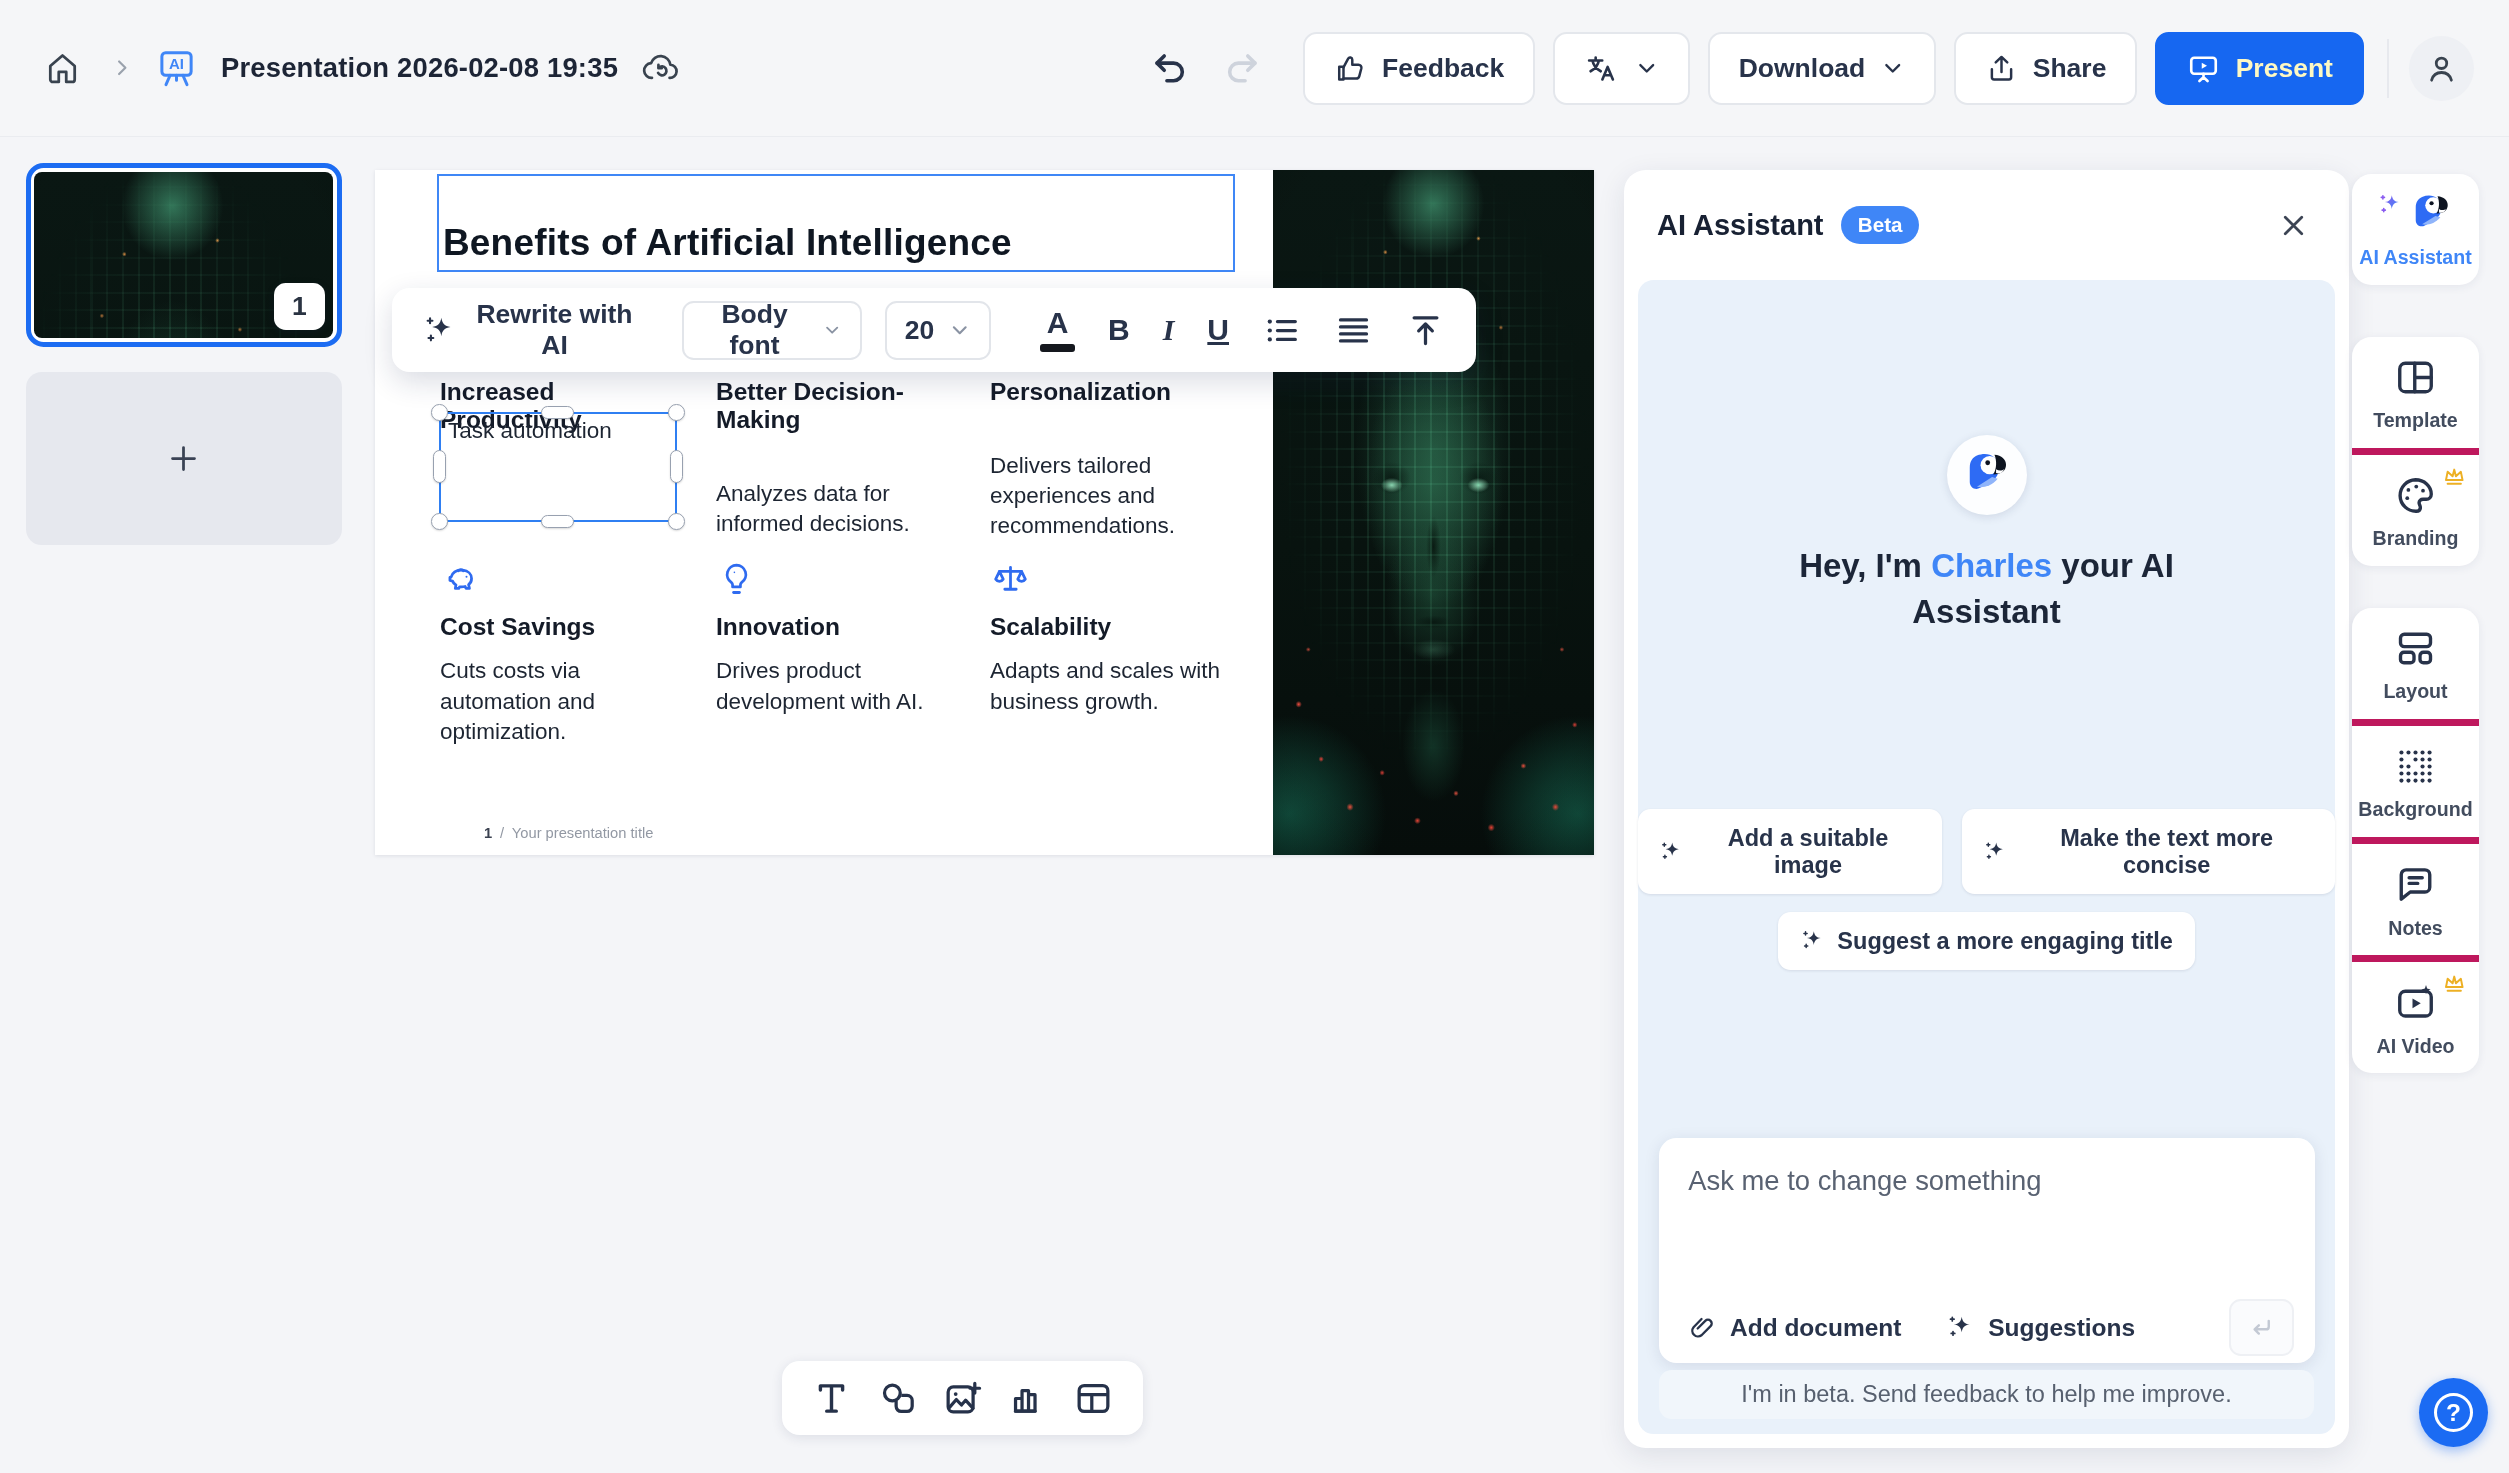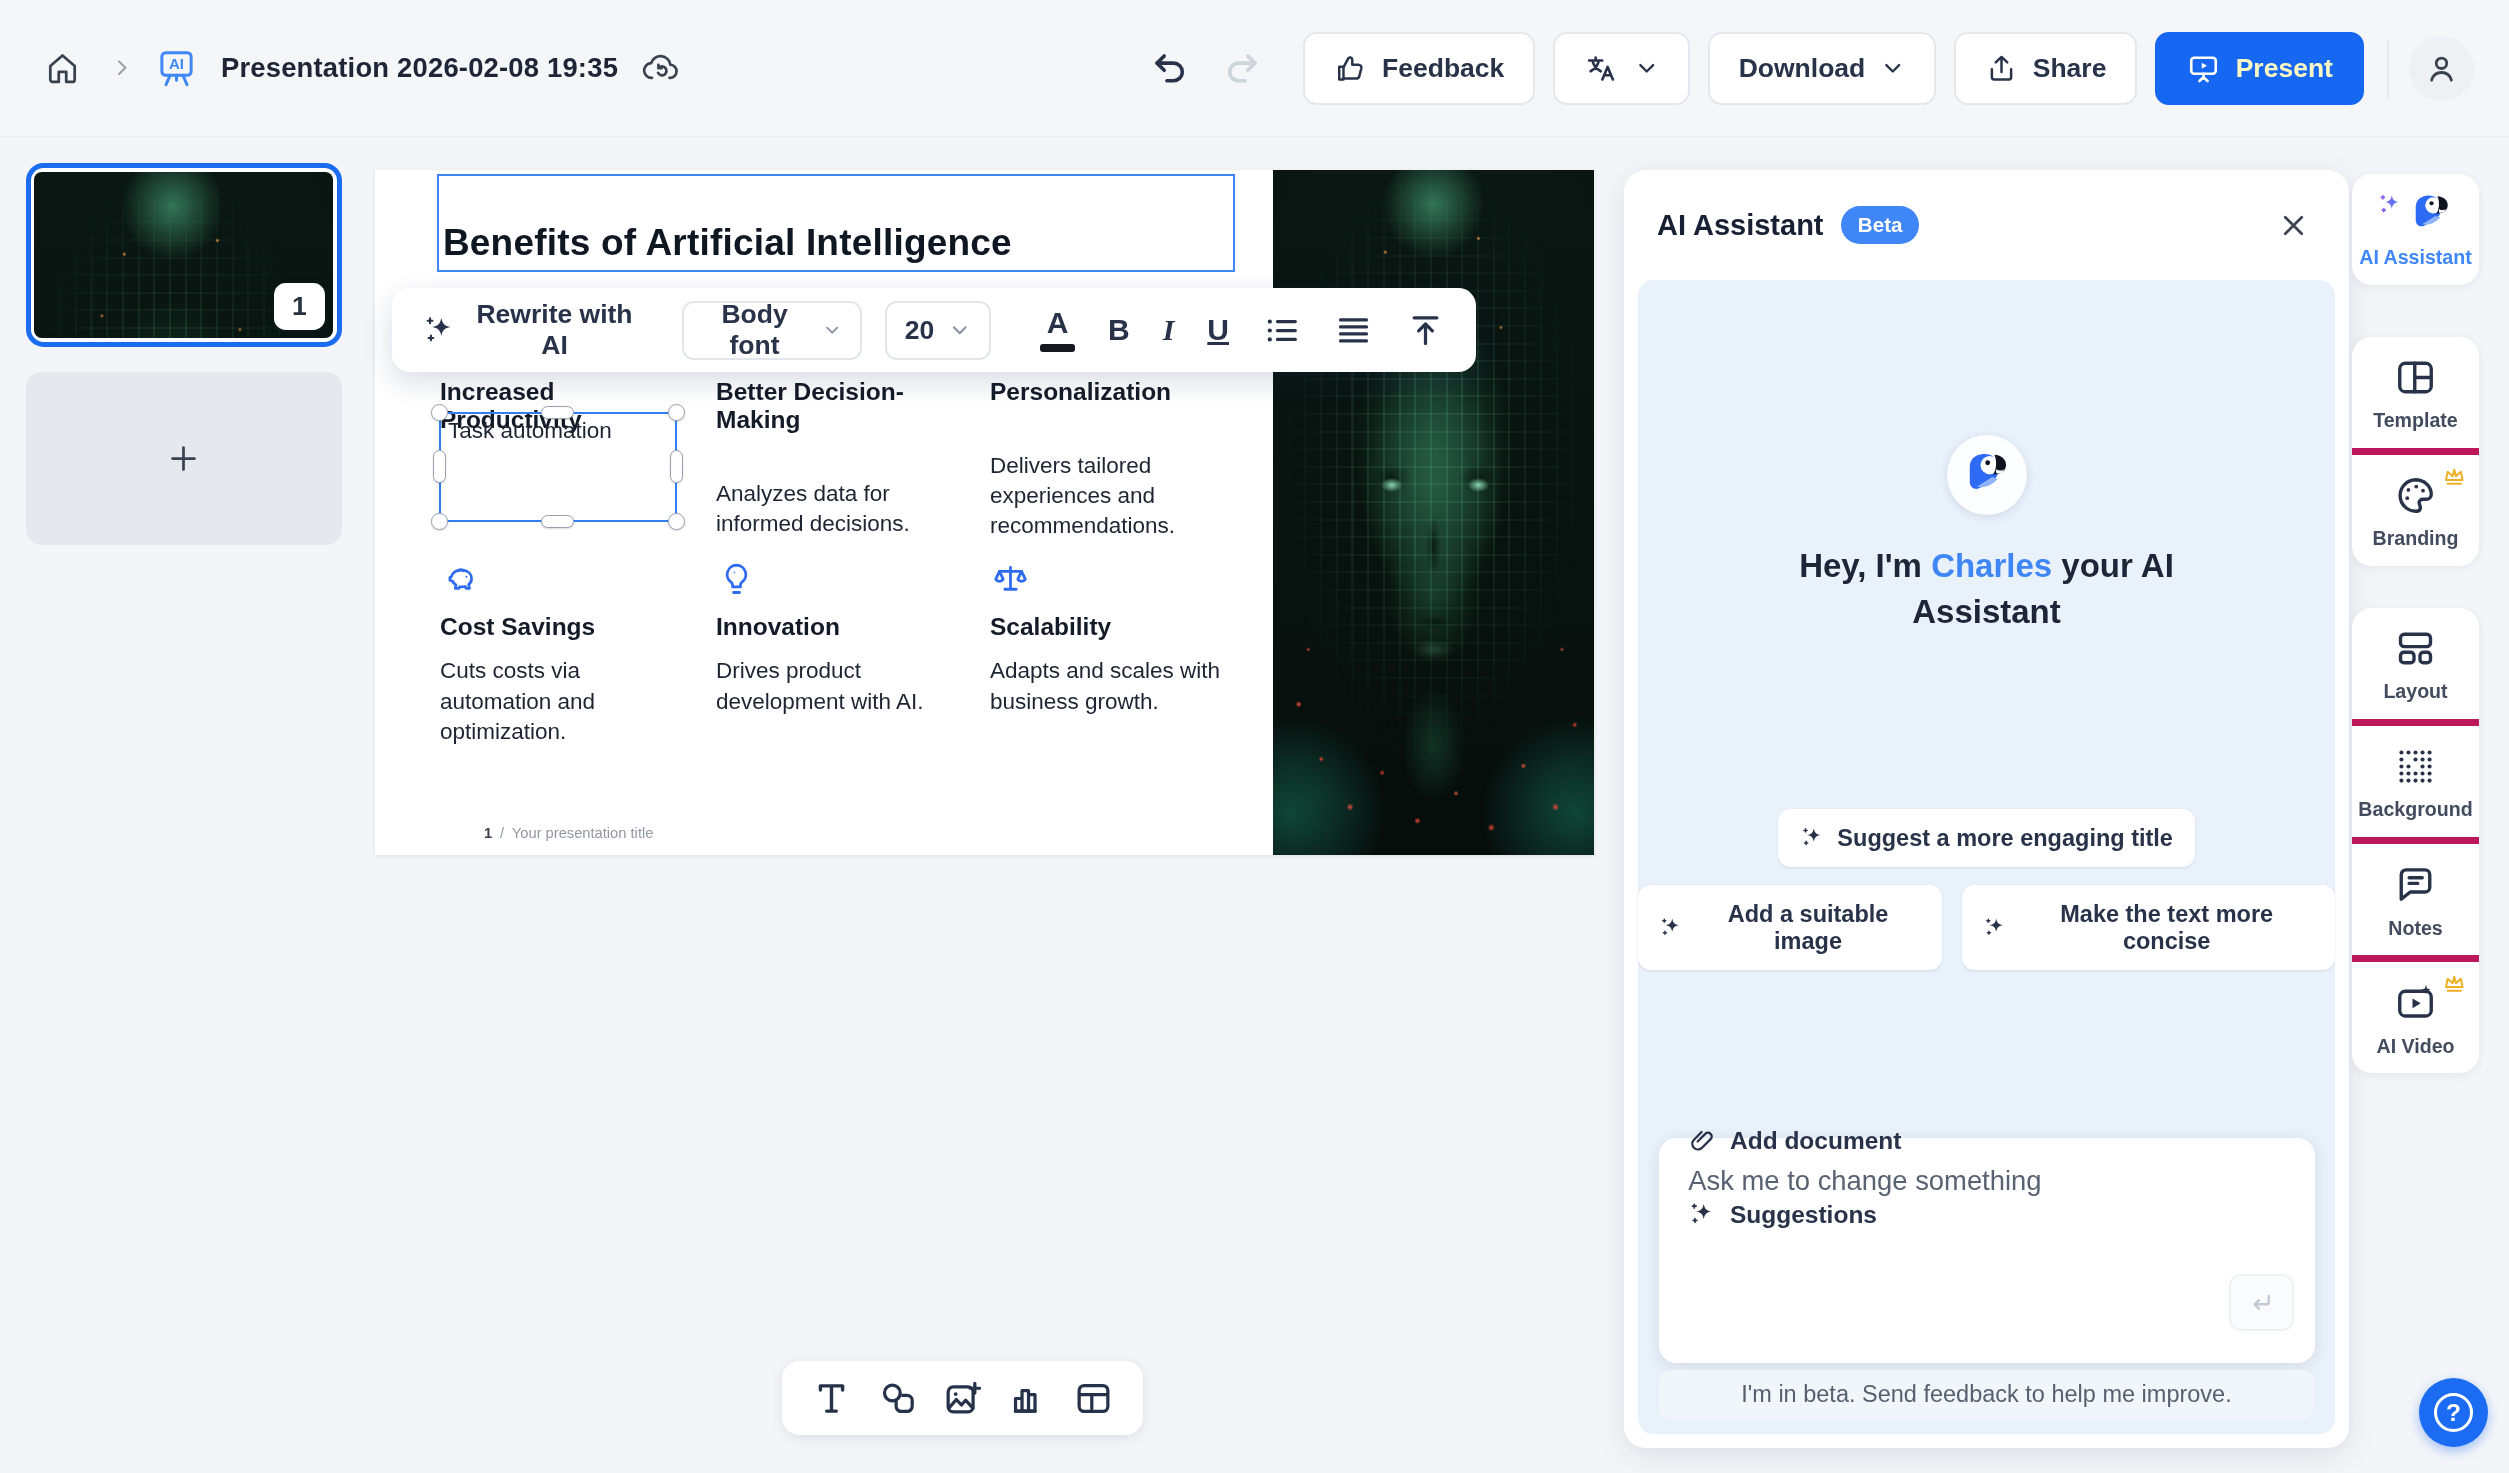--- a/index.html
+++ b/index.html
@@ -197,21 +197,21 @@
   }
   .ask-card {
     position:absolute; left:21.6px; width:656px; top:858px; height:225px;
     background:#fff; border-radius:17.6px; box-shadow:0 3.9px 15.7px rgba(25,39,80,.10);
   }
   .ask-input {
     width:100%; height:118px; border:none; outline:none; resize:none; background:transparent;
     padding:27.4px 29px 0 29px; font-size:27.4px; color:#2b3547; font-family:"Liberation Sans", sans-serif;
   }
   .ask-input::placeholder { color:#596272; opacity:1; }
-  .ask-row { position:absolute; left:29px; right:21.6px; bottom:32px; display:flex; align-items:flex-start; gap:45px;flex-direction:column; }
+  .ask-row { position:absolute; left:29px; right:21.6px; bottom:7px; display:flex; align-items:center; gap:45px; }
   .ask-act { display:flex; align-items:center; gap:12.7px; background:none; border:none; cursor:pointer;
     font-size:24.5px; font-weight:700; color:#28334a; font-family:"Liberation Sans", sans-serif; }
   .enter-btn {
     margin-left:auto; width:65px; height:57px; border-radius:11.8px; background:#fafbfd;
     border:2px solid #eef0f4; display:flex; align-items:center; justify-content:center; cursor:pointer;
   }
   .beta-note {
     position:absolute; left:21.6px; right:21.6px; bottom:15.7px; height:49px; border-radius:12.7px;
     background:#f1f6fb; display:flex; align-items:center; justify-content:center;
     font-size:23.5px; color:#57606f;
@@ -539,39 +539,39 @@
 
 
     <div class="chips">
       <div class="chip-row">
         <button class="chip">
           <svg width="25.5" height="25.5" viewBox="0 0 24 24" fill="#28334a">
             <path d="M13 3c.7 4.2 2.3 5.8 6.5 6.5-4.2.7-5.8 2.3-6.5 6.5-.7-4.2-2.3-5.8-6.5-6.5C10.7 8.8 12.3 7.2 13 3z"></path>
             <path d="M5.2 3.6v3 M3.7 5.1h3" stroke="#28334a" stroke-width="1.4" stroke-linecap="round"></path>
             <path d="M5.8 15.4v3 M4.3 16.9h3" stroke="#28334a" stroke-width="1.4" stroke-linecap="round"></path>
           </svg>
-          <span>Suggest a more engaging title</span>
+          <span>Add a suitable image</span>
+        </button>
+        <button class="chip">
+          <svg width="25.5" height="25.5" viewBox="0 0 24 24" fill="#28334a">
+            <path d="M13 3c.7 4.2 2.3 5.8 6.5 6.5-4.2.7-5.8 2.3-6.5 6.5-.7-4.2-2.3-5.8-6.5-6.5C10.7 8.8 12.3 7.2 13 3z"></path>
+            <path d="M5.2 3.6v3 M3.7 5.1h3" stroke="#28334a" stroke-width="1.4" stroke-linecap="round"></path>
+            <path d="M5.8 15.4v3 M4.3 16.9h3" stroke="#28334a" stroke-width="1.4" stroke-linecap="round"></path>
+          </svg>
+          <span>Make the text more concise</span>
         </button>
       </div>
       <div class="chip-row">
         <button class="chip">
           <svg width="25.5" height="25.5" viewBox="0 0 24 24" fill="#28334a">
             <path d="M13 3c.7 4.2 2.3 5.8 6.5 6.5-4.2.7-5.8 2.3-6.5 6.5-.7-4.2-2.3-5.8-6.5-6.5C10.7 8.8 12.3 7.2 13 3z"></path>
             <path d="M5.2 3.6v3 M3.7 5.1h3" stroke="#28334a" stroke-width="1.4" stroke-linecap="round"></path>
             <path d="M5.8 15.4v3 M4.3 16.9h3" stroke="#28334a" stroke-width="1.4" stroke-linecap="round"></path>
           </svg>
-          <span>Add a suitable image</span>
-        </button>
-        <button class="chip">
-          <svg width="25.5" height="25.5" viewBox="0 0 24 24" fill="#28334a">
-            <path d="M13 3c.7 4.2 2.3 5.8 6.5 6.5-4.2.7-5.8 2.3-6.5 6.5-.7-4.2-2.3-5.8-6.5-6.5C10.7 8.8 12.3 7.2 13 3z"></path>
-            <path d="M5.2 3.6v3 M3.7 5.1h3" stroke="#28334a" stroke-width="1.4" stroke-linecap="round"></path>
-            <path d="M5.8 15.4v3 M4.3 16.9h3" stroke="#28334a" stroke-width="1.4" stroke-linecap="round"></path>
-          </svg>
-          <span>Make the text more concise</span>
+          <span>Suggest a more engaging title</span>
         </button>
       </div>
     </div>
 
     <div class="ask-card">
       <textarea class="ask-input" placeholder="Ask me to change something" style=""></textarea>
       <div class="ask-row">
         <button class="ask-act">
           <svg width="29" height="29" viewBox="0 0 24 24" fill="none" stroke="#28334a" stroke-width="1.9" stroke-linecap="round" stroke-linejoin="round">
             <path d="M8 12.8l6.3-6.3a3.1 3.1 0 0 1 4.4 4.4l-7.5 7.5a4.7 4.7 0 0 1-6.6-6.6L11.2 5"></path>

